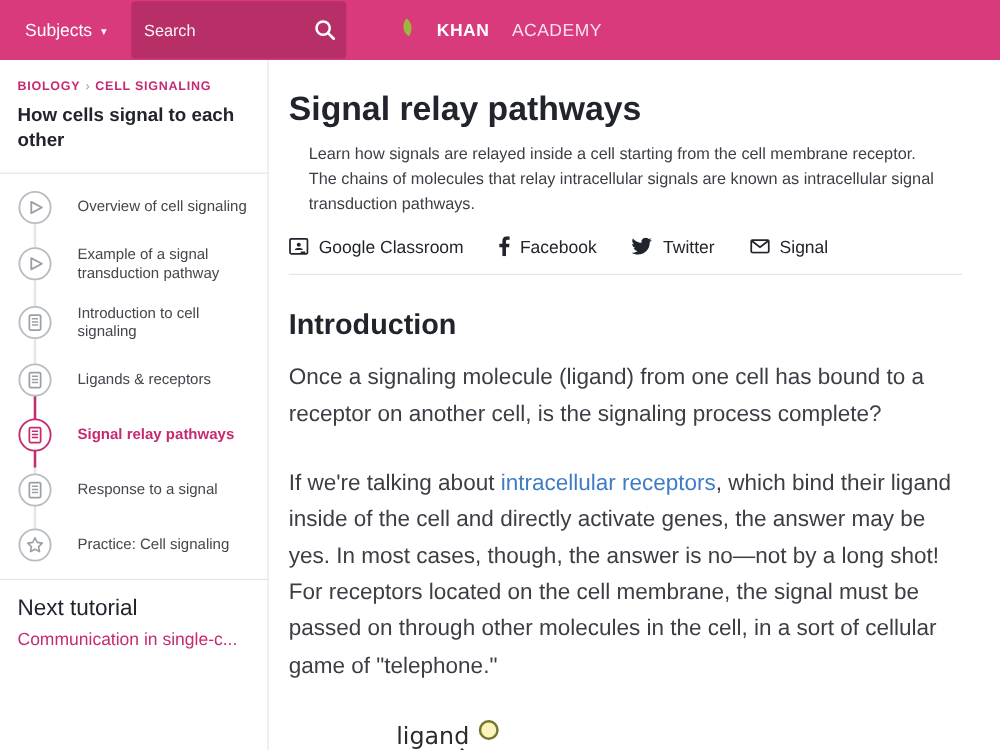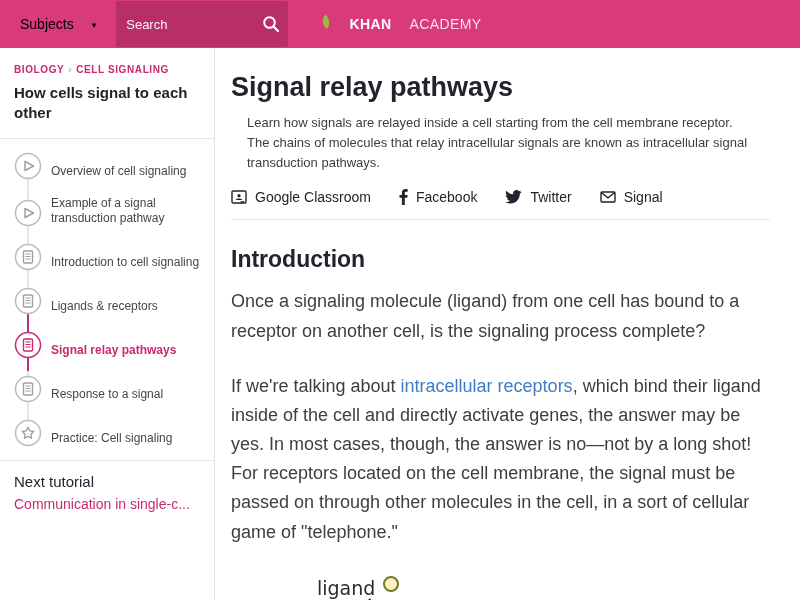--- a/index.html
+++ b/index.html
@@ -9,22 +9,22 @@
     background: #fff; color: #21242c;
   }
 
   
   .topbar {
     height: 48px; background: #d83a7c;
     display: flex; align-items: center;
     padding: 0 14px; position: relative;
   }
   .subjects-btn {
-    display: flex; align-items: center; gap: 18px;
-    color: #000000; font-size: 14px; cursor: pointer; padding: 6px 6px;
+    display: flex; align-items: center; gap: 7px;
+    color: #ffffff; font-size: 14px; cursor: pointer; padding: 6px 6px;
   }
   .caret { font-size: 9px; line-height: 1; margin-top: 2px; }
   .searchbox {
     margin-left: 14px; width: 172px; height: 46px;
     background: #b82f67; border-radius: 3px;
     display: flex; align-items: center; padding: 0 8px 0 10px;
   }
   .searchbox input {
     flex: 1; min-width: 0; background: transparent; border: none; outline: none;
     color: #fff; font-size: 13px; font-family: "Liberation Sans", sans-serif;
@@ -58,34 +58,34 @@
     padding: 8px 14px 14px 14px;
     font-size: 15px; font-weight: bold; color: #21242c; line-height: 1.35;
     border-bottom: 1px solid #e4e6e8;
   }
   .lesson-list { position: relative; padding: 5px 0; }
   .lesson-list::before {
     content: ""; position: absolute; left: 27px; top: 28px; bottom: 28px;
     width: 2px; background: #e4e6e8;
   }
   .lesson {
-    display: flex; align-items: flex-end; gap: 9px;
+    display: flex; align-items: center; gap: 20px;
     padding: 8px 6px 8px 14px;
     font-size: 12px; color: #43464c; line-height: 1.3;
     cursor: pointer; position: relative;
   }
   .lesson .licon { flex: 0 0 28px; height: 28px; position: relative; z-index: 1; }
   .lesson.active { color: #c62a70; font-weight: bold; }
   .lesson.active::after {
     content: ""; position: absolute; left: 27px; top: -26px;
     height: calc(100% + 30px); width: 2px; background: #c62a70; z-index: 0;
   }
   .lesson.active .licon { z-index: 1; }
   .next-tutorial { border-top: 1px solid #e4e6e8; padding: 12px 14px; }
-  .nt-label { font-size: 15px; color: #21242c; margin-bottom: 6px; }
+  .nt-label { font-size: 18px; color: #21242c; margin-bottom: 6px; }
   .nt-link {
     font-size: 14px; color: #c62a70; text-decoration: none;
     white-space: nowrap; display: block; overflow: hidden; cursor: pointer;
   }
 
   
   .main { flex: 1; padding: 24px 30px 0 16px; overflow: hidden; }
   .page-title { font-size: 27px; font-weight: bold; color: #21242c; margin: 0 0 10px; }
   .page-desc {
     font-size: 13px; line-height: 1.55; color: #3b3e44;

